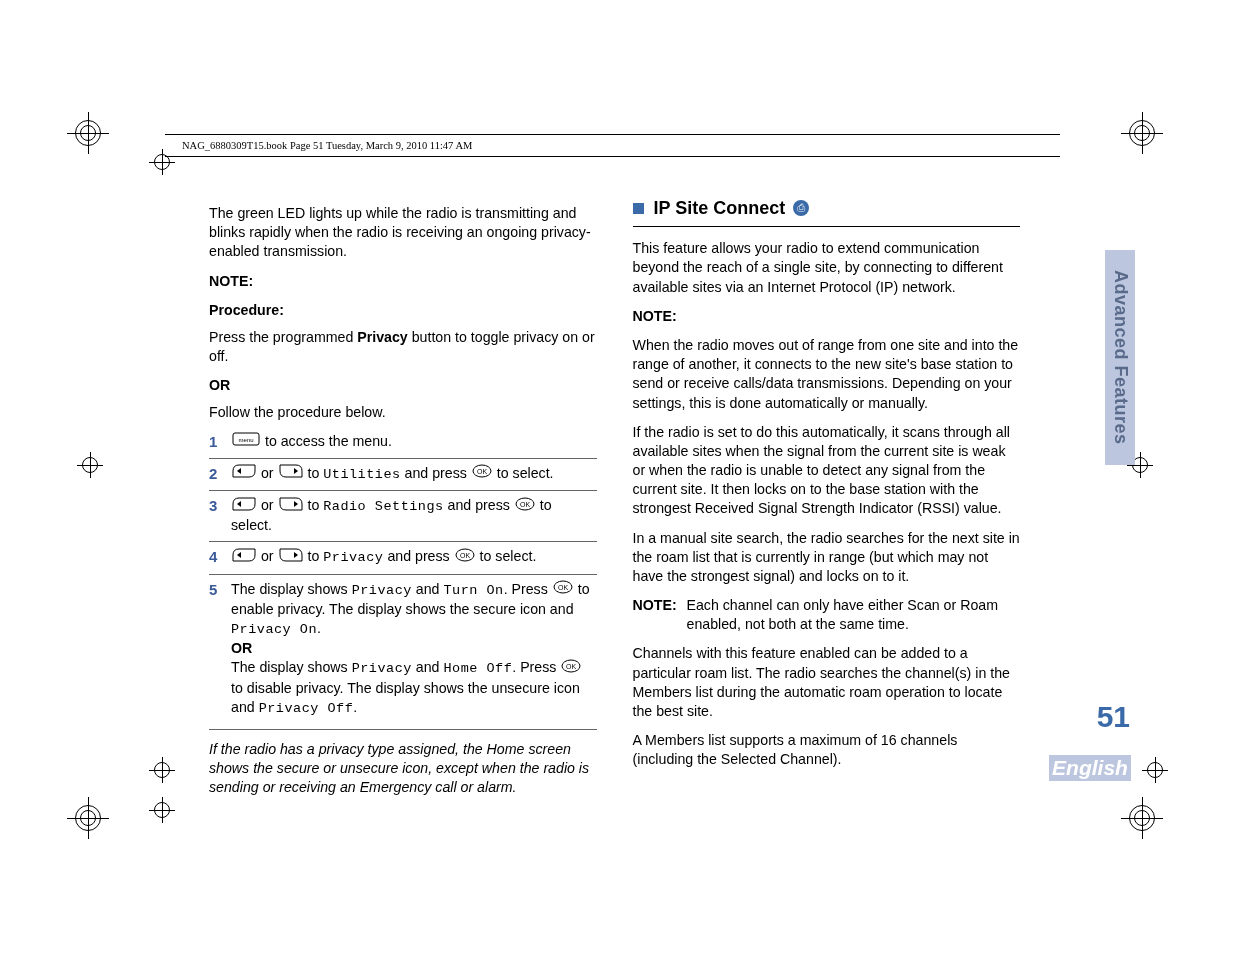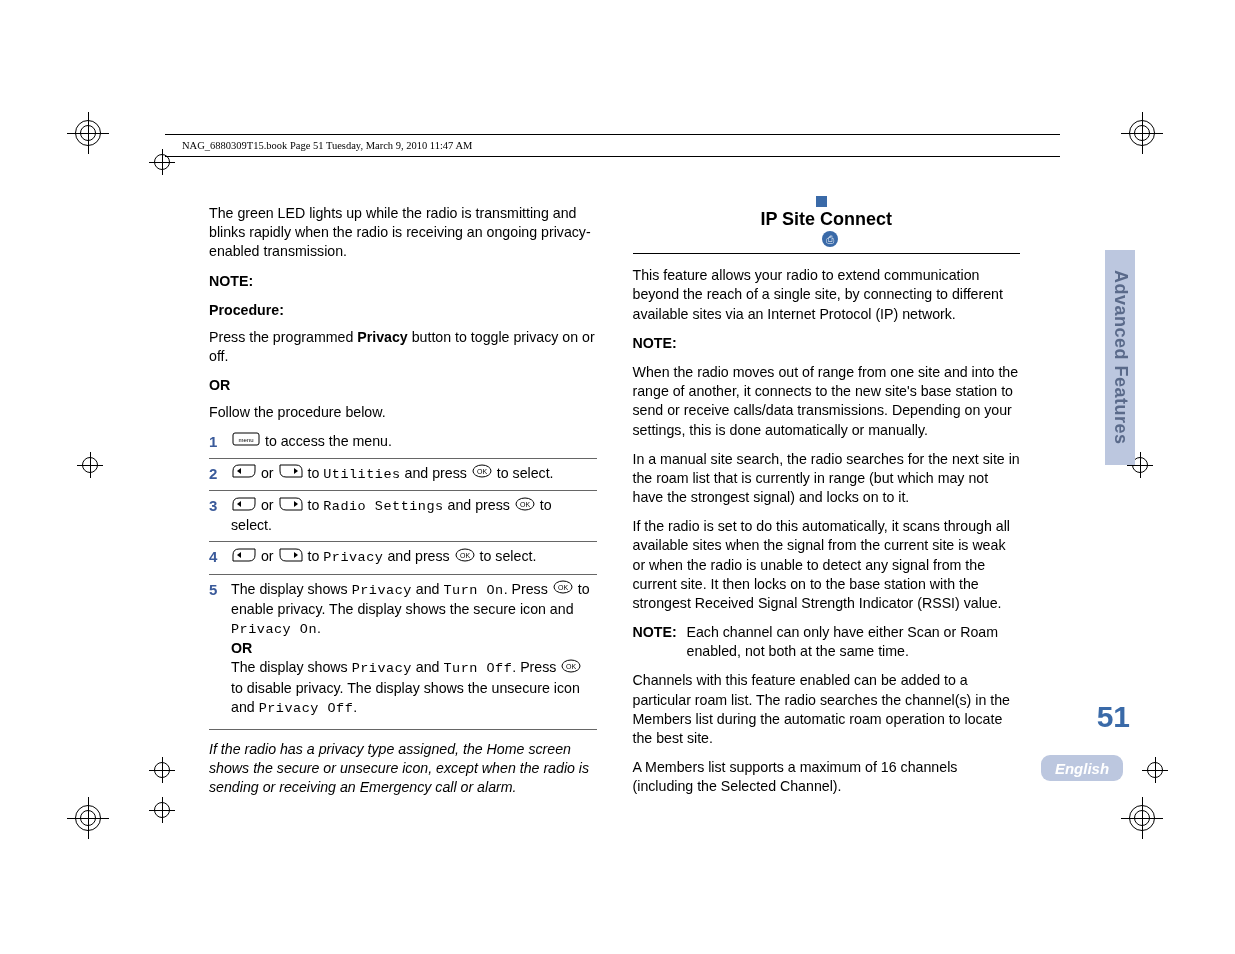--- a/index.html
+++ b/index.html
@@ -62,21 +62,21 @@
   b { font-weight:bold; }
   .or { font-weight:bold; }
   ol.steps { list-style:none; padding:0; margin:4px 0 10px 0; }
   ol.steps li { display:flex; border-bottom:0.5px solid #666; padding:5px 0 6px 0; }
   ol.steps li:last-child { border-bottom:none; }
   ol.steps .num { flex:0 0 22px; color:#3a5a9a; font-weight:bold; font-size:15px; }
   ol.steps .body { flex:1; }
   .lcd { font-family: "Courier New", monospace; font-size:13.5px; letter-spacing:0.5px; }
   .italic { font-style:italic; }
   .icon { display:inline-block; vertical-align:middle; margin:0 1px; }
-  .section-head { font-weight:bold; font-size:18px; color:#000; display:flex;align-items:center; margin-bottom:6px;flex-direction:column;}
+  .section-head { font-weight:bold; font-size:18px; color:#000; display:flex;align-items:center; margin-bottom:6px;}
   .section-head .sq { width:11px;height:11px;background:#3a6aa8;margin-right:10px;flex:0 0 11px; }
   .section-head .badge { width:16px;height:16px;border-radius:50%;background:#3a6aa8;margin-left:8px;display:flex;align-items:center;justify-content:center;color:#fff;font-size:10px;font-weight:normal; }
   .section-rule { border-top:1px solid #000; margin:4px 0 12px 0; }
   .tab {
     position: absolute;
     right: 100px;
     top: 250px;
     width: 30px;
     height: 215px;
     background: #bcc7df;
@@ -92,31 +92,30 @@
   .pagenum {
     position:absolute;
     right:105px;
     top:700px;
     color:#3a6aa8;
     font-size:30px;
     font-weight:bold;
   }
   .langbar {
     position:absolute;
-    right:112px;
+    right:104px;
     top:755px;
     width:82px;
     height:26px;
     background:#bcc7df;
     color:#fff;
     font-weight:bold;
-    font-size:15px;
+    font-size:21px;
     display:flex;align-items:center;justify-content:center;
     font-style:italic;
-    border-radius:9px;
   }
 </style>
 </head>
 <body>
 
 <div class="crop-mark" style="top:120px;left:75px">
     <div class="ring"></div>
     <div class="inner"></div>
     <div class="h"></div>
     <div class="v"></div>
@@ -250,21 +249,21 @@
       <li>
         <span class="num">5</span>
         <span class="body">
           <span>The display shows </span><span class="lcd">Privacy</span><span> and </span><span class="lcd">Turn On</span><span>. Press </span><span class="icon"><svg width="20" height="14">
                 <ellipse cx="10" cy="7" rx="9" ry="6" fill="none" stroke="#000"></ellipse>
                 <text x="10" y="9.5" font-size="7" text-anchor="middle">OK</text>
               </svg></span><span> to enable privacy. The display shows the secure icon and </span><span class="lcd">Privacy On</span><span>.</span>
           <br>
           <b>OR</b>
           <br>
-          <span>The display shows </span><span class="lcd">Privacy</span><span> and </span><span class="lcd">Turn Off</span><span>. Press </span><span class="icon"><svg width="20" height="14">
+          <span>The display shows </span><span class="lcd">Privacy</span><span> and </span><span class="lcd">Home Off</span><span>. Press </span><span class="icon"><svg width="20" height="14">
                 <ellipse cx="10" cy="7" rx="9" ry="6" fill="none" stroke="#000"></ellipse>
                 <text x="10" y="9.5" font-size="7" text-anchor="middle">OK</text>
               </svg></span><span> to disable privacy. The display shows the unsecure icon and </span><span class="lcd">Privacy Off</span><span>.</span>
         </span>
       </li>
     </ol>
     <div style="border-top:0.5px solid #666;margin:-5px 0 10px 0"></div>
 
     <p class="italic">If the radio has a privacy type assigned, the Home screen shows the secure or unsecure icon, except when the radio is sending or receiving an Emergency call or alarm.</p>
   </div>
@@ -277,22 +276,22 @@
     </div>
     <div class="section-rule"></div>
 
     <p>This feature allows your radio to extend communication beyond the reach of a single site, by connecting to different available sites via an Internet Protocol (IP) network.</p>
 
     <div class="note">
       <div class="lbl">NOTE:</div>
     </div>
 
     <p>When the radio moves out of range from one site and into the range of another, it connects to the new site's base station to send or receive calls/data transmissions. Depending on your settings, this is done automatically or manually.</p>
+    <p>If the radio is set to do this automatically, it scans through all available sites when the signal from the current site is weak or when the radio is unable to detect any signal from the current site. It then locks on to the base station with the strongest Received Signal Strength Indicator (RSSI) value.</p>
     <p>In a manual site search, the radio searches for the next site in the roam list that is currently in range (but which may not have the strongest signal) and locks on to it.</p>
-    <p>If the radio is set to do this automatically, it scans through all available sites when the signal from the current site is weak or when the radio is unable to detect any signal from the current site. It then locks on to the base station with the strongest Received Signal Strength Indicator (RSSI) value.</p>
 
     <div class="note">
       <div class="lbl">NOTE:</div>
       <div class="txt">Each channel can only have either Scan or Roam enabled, not both at the same time.</div>
     </div>
 
     <p>Channels with this feature enabled can be added to a particular roam list. The radio searches the channel(s) in the Members list during the automatic roam operation to locate the best site.</p>
     <p>A Members list supports a maximum of 16 channels (including the Selected Channel).</p>
   </div>
 </div>

